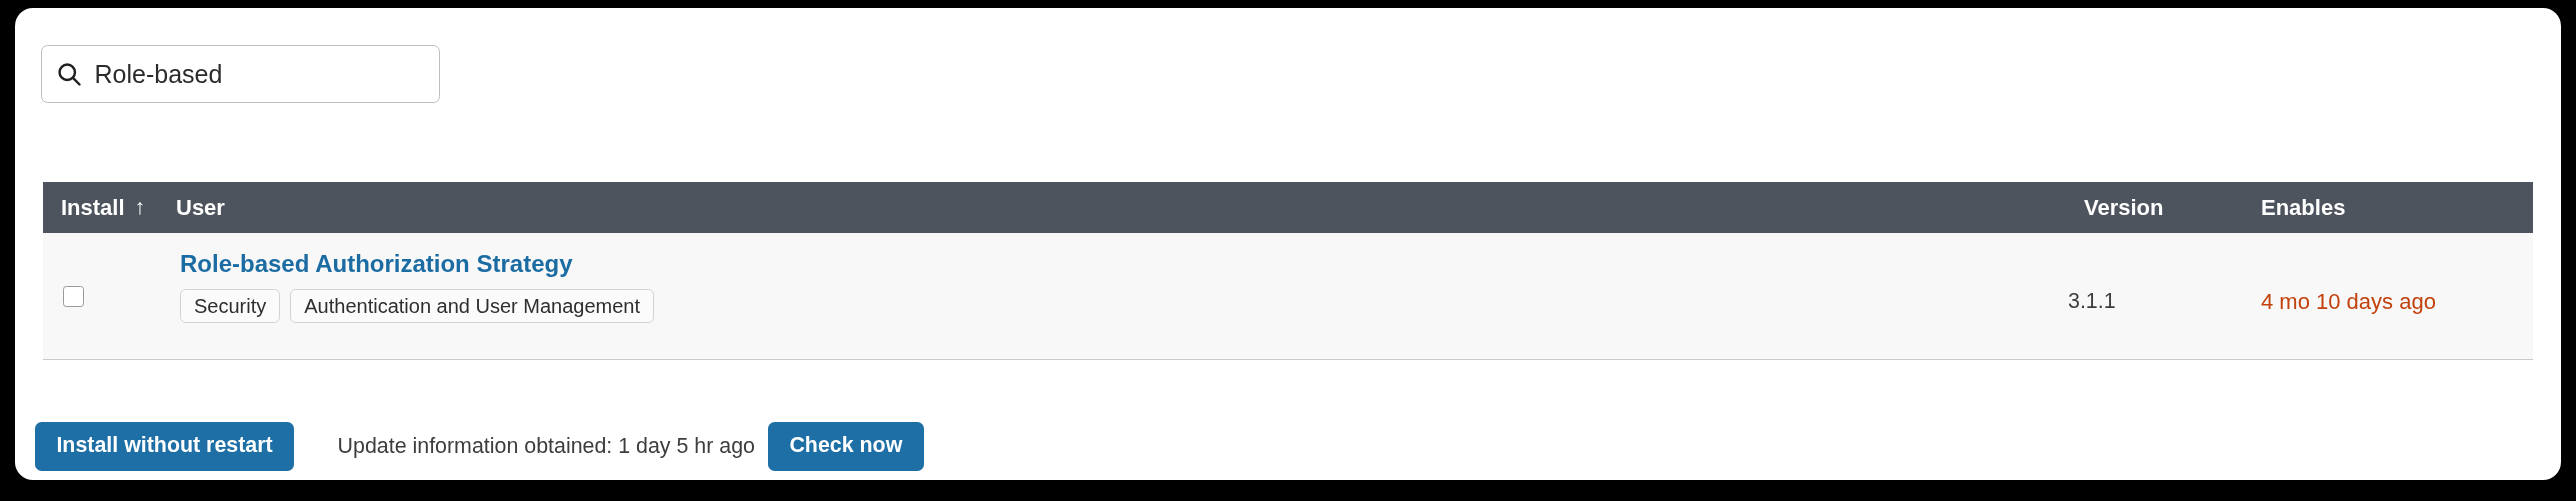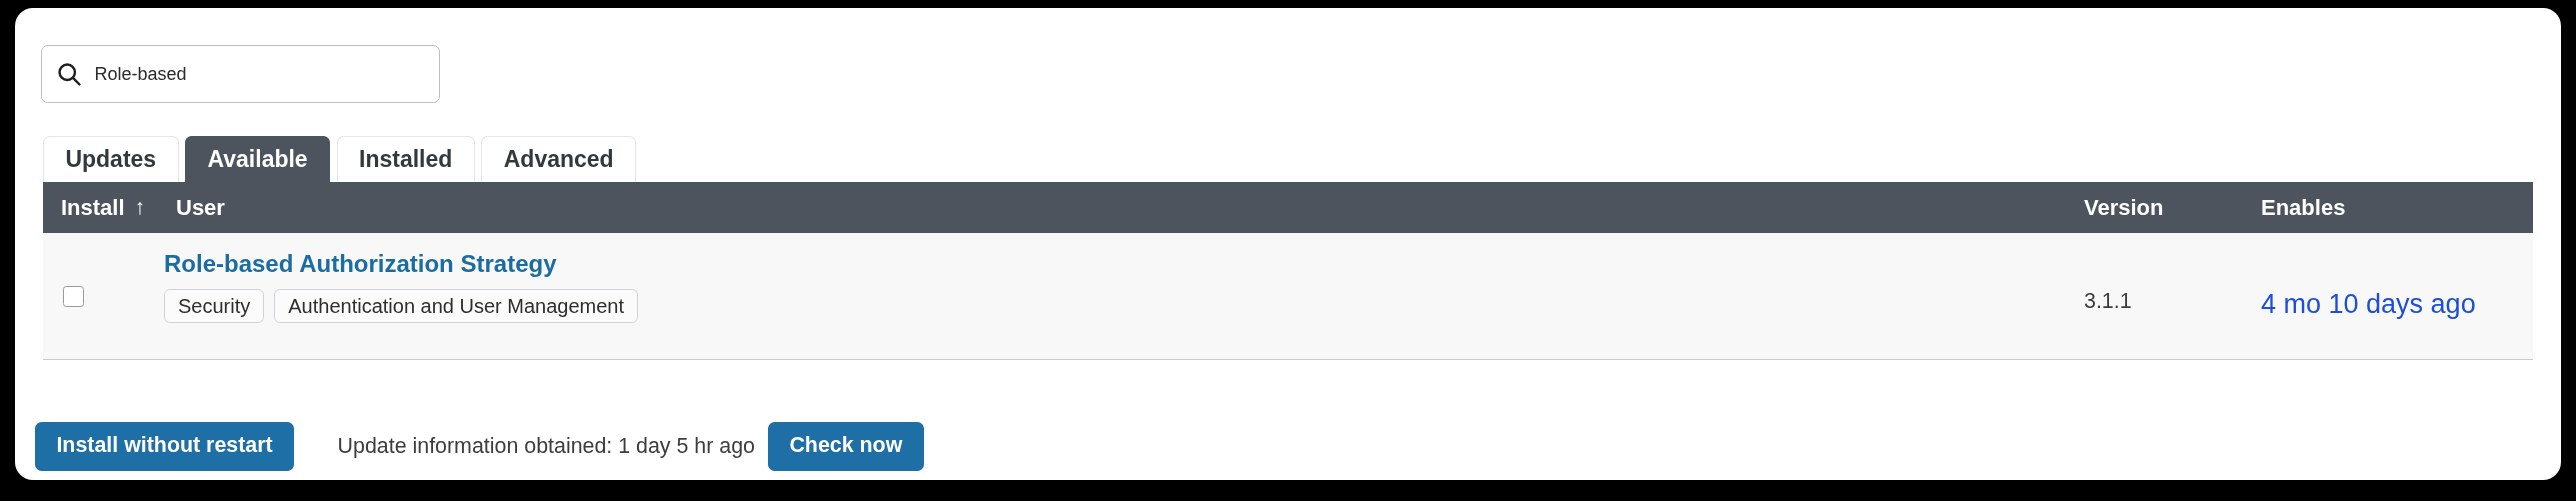--- a/index.html
+++ b/index.html
@@ -51,21 +51,21 @@
     height: 28px;
     flex: 0 0 28px;
     display: block;
     color: #1f1f1f;
   }
   .search-input {
     border: 0;
     outline: 0;
     background: transparent;
     font-family: "Liberation Sans", sans-serif;
-    font-size: 18px;
+    font-size: 25px;
     color: #2b2b2b;
     margin-left: 11.5px;
     width: 313px;
     padding: 0;
   }
 
   
   .tabs {
     position: absolute;
     left: 28px;
@@ -142,20 +142,21 @@
   }
 
   .row {
     background: #f8f8f8;
     border-bottom: 1.6px solid #c8ccd0;
     display: flex;
     align-items: flex-start;
     padding: 18px 0 16.5px 0;
     box-sizing: border-box;
     min-height: 126px;
+    gap: 16px;
   }
   .cell-install {
     width: 121px;
     padding-left: 20px;
     box-sizing: border-box;
     display: flex;
     align-items: center;
     min-height: 91px;
   }
   .chk {
@@ -209,22 +210,22 @@
   }
   .cell-version {
     width: 177px;
     font-size: 21.4px;
     color: #3d3d3d;
     padding-top: 38px;
     box-sizing: border-box;
   }
   .cell-released {
     width: 272px;
-    font-size: 27px;
-    color: #1d4ed8;
+    font-size: 22px;
+    color: #c2410c;
     padding-top: 38px;
     box-sizing: border-box;
   }
 
   
   .footer {
     position: absolute;
     left: 20px;
     top: 414px;
     display: flex;
@@ -259,26 +260,20 @@
   <div id="page">
 
     <div class="search-wrap">
       <svg class="search-icon" viewBox="0 0 24 24" fill="none" stroke="currentColor" stroke-width="2.1" stroke-linecap="round">
         <circle cx="10.5" cy="10.5" r="6.6"></circle>
         <line x1="15.4" y1="15.4" x2="21" y2="21"></line>
       </svg>
       <input class="search-input" type="text" value="Role-based" style="">
     </div>
 
-    <div class="tabs">
-      <div class="tab">Updates</div>
-      <div class="tab active">Available</div>
-      <div class="tab">Installed</div>
-      <div class="tab">Advanced</div>
-    </div>
 
     <div class="table">
       <div class="thead">
         <div class="th-install">
           <span>Install</span>
           <span class="sort-arrow">↑</span>
         </div>
         <div class="th-name">User</div>
         <div class="th-version">Version</div>
         <div class="th-released">Enables</div>

